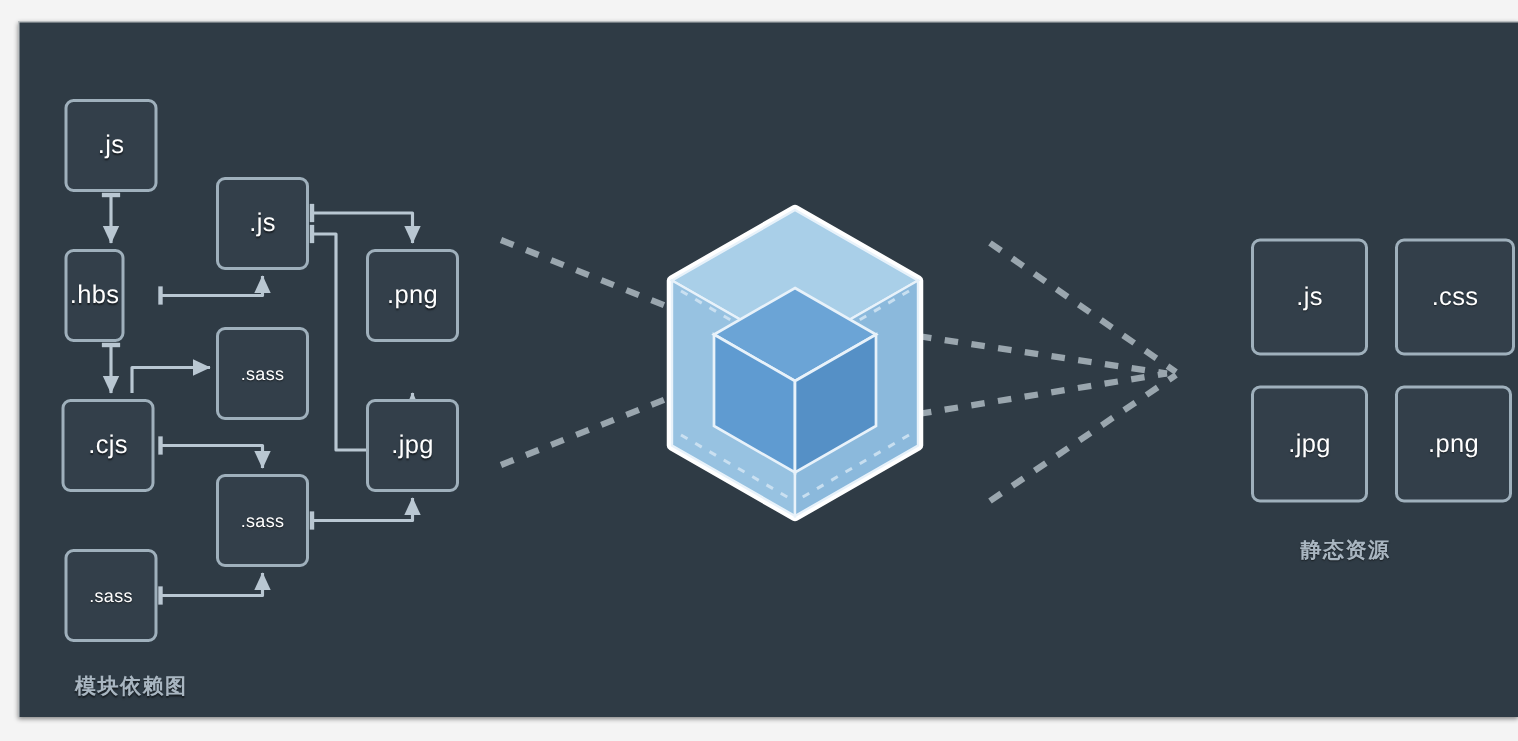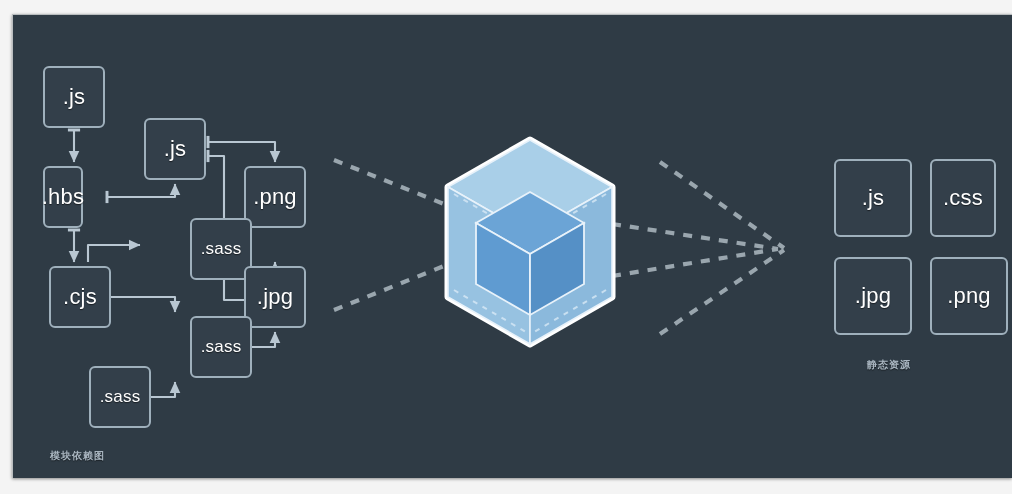--- a/index.html
+++ b/index.html
@@ -19,31 +19,31 @@
     border-left:1px solid #b9bdbf;border-top:1px solid #b9bdbf;
   }
 
   
   .fbox{
     position:absolute;box-sizing:border-box;
     border:2px solid #9fb0bc;border-radius:6px;
     background:#333f4a;
     color:#ffffff;
     display:flex;align-items:center;justify-content:center;
-    font-size:22px;letter-spacing:.2px;
+    font-size:17px;letter-spacing:.2px;
     text-shadow:0 1px 1px rgba(0,0,0,.55);
   }
-  .fbox.small{font-size:17px;margin-left:46px;}
+  .fbox.small{font-size:12px;}
 
   
   .wires{position:absolute;left:0;top:0;width:100%;height:100%;pointer-events:none;}
 
   
   .caption{
-    position:absolute;color:#a9b6c1;font-size:10px;font-weight:bold;
+    position:absolute;color:#a9b6c1;font-size:14px;font-weight:bold;
     letter-spacing:1px;white-space:nowrap;
     text-shadow:0 1px 1px rgba(0,0,0,.5);
   }
 
   
   #cube{position:absolute;left:418px;top:118px;width:200px;height:220px;}
 </style>
 </head>
 <body>
 
@@ -91,21 +91,21 @@
       </div>
       <div class="fbox" style="left:31px;top:152px;width:40px;height:62px;">
         <span>.hbs</span>
       </div>
       <div class="fbox" style="left:232px;top:152px;width:62px;height:62px;">
         <span>.png</span>
       </div>
       <div class="fbox small" style="left:132px;top:204px;width:62px;height:62px;">
         <span>.sass</span>
       </div>
-      <div class="fbox" style="left:37px;top:252px;width:62px;height:62px;justify-content:center;">
+      <div class="fbox" style="left:29px;top:252px;width:62px;height:62px;justify-content:center;">
         <span>.cjs</span>
       </div>
       <div class="fbox" style="left:232px;top:252px;width:62px;height:62px;">
         <span>.jpg</span>
       </div>
       <div class="fbox small" style="left:132px;top:302px;width:62px;height:62px;">
         <span>.sass</span>
       </div>
       <div class="fbox small" style="left:31px;top:352px;width:62px;height:62px;">
         <span>.sass</span>
@@ -152,21 +152,21 @@
           <polygon points="46,91 100,122 100,183 46,152" fill="#5f9bd1" stroke="#e8f2fa" stroke-width="1.8"></polygon>
           <polygon points="154,91 154,152 100,183 100,122" fill="#5590c6" stroke="#e8f2fa" stroke-width="1.8"></polygon>
         </g>
       </svg>
     </div>
 
     <div id="static-assets">
       <div class="fbox" style="left:822px;top:145px;width:78px;height:78px;">
         <span>.js</span>
       </div>
-      <div class="fbox" style="left:918px;top:145px;width:66px;height:78px;">
+      <div class="fbox" style="left:918px;top:145px;width:80px;height:78px;">
         <span>.css</span>
       </div>
       <div class="fbox" style="left:822px;top:243px;width:78px;height:78px;">
         <span>.jpg</span>
       </div>
       <div class="fbox" style="left:918px;top:243px;width:78px;height:78px;">
         <span>.png</span>
       </div>
 
       <div class="caption" style="left:855px;top:344px;">静态资源</div>

